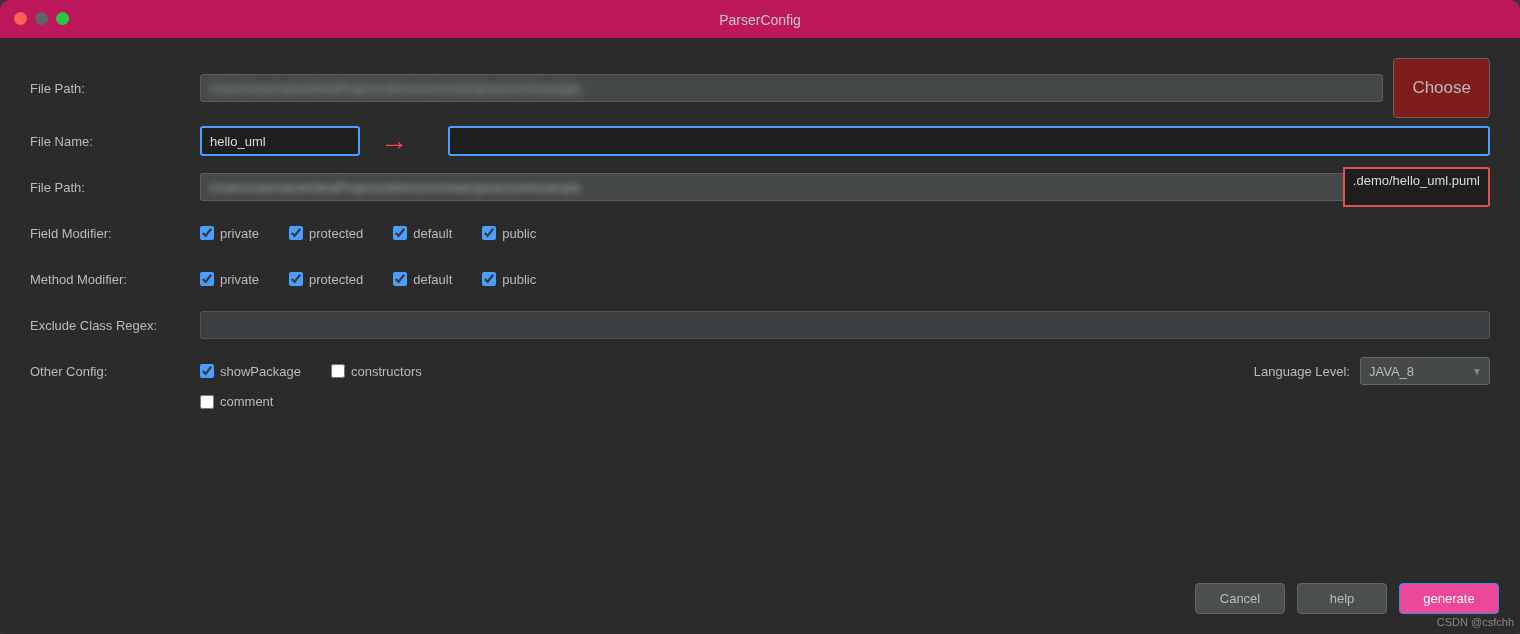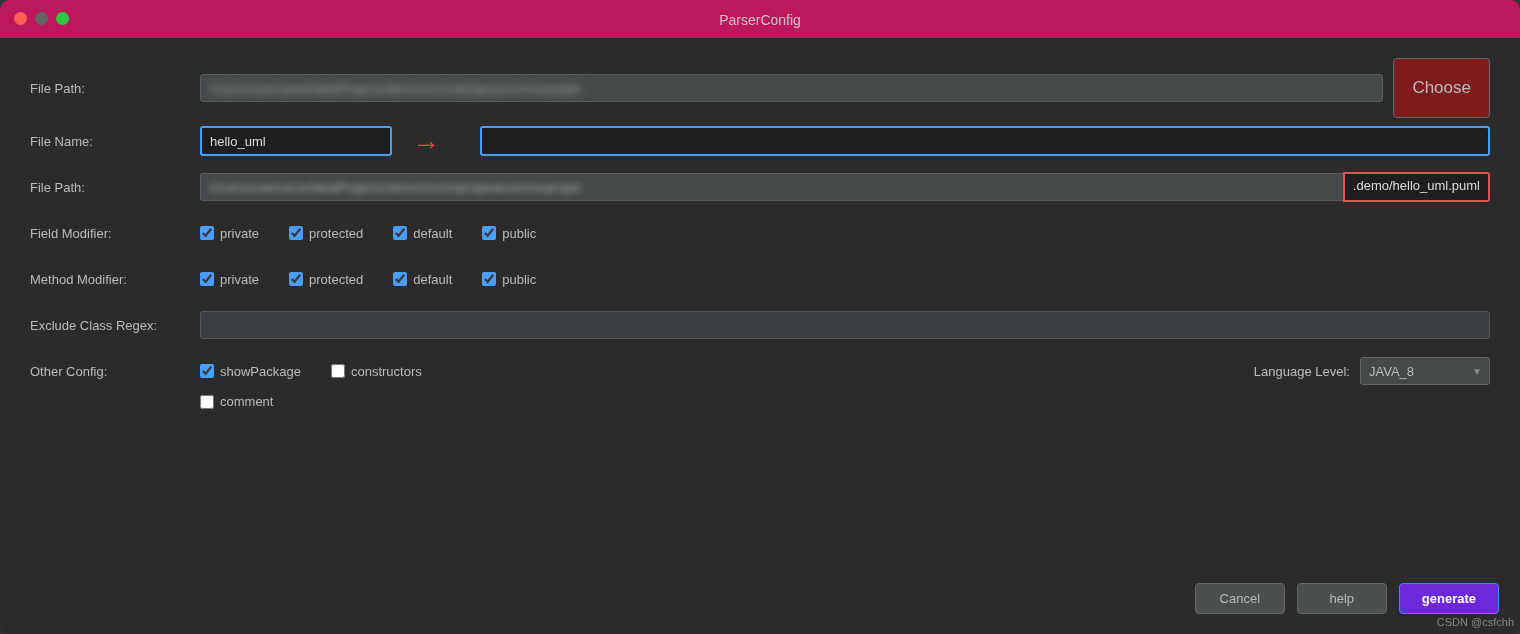--- a/index.html
+++ b/index.html
@@ -72,21 +72,21 @@
       text-align: left;
       white-space: nowrap;
     }
     .field-area {
       flex: 1;
       display: flex;
       align-items: center;
       gap: 10px;
     }
     .file-name-input {
-      width: 192px;
+      width: 160px;
       background: #1e1e1e;
       border: 2px solid #4a9eff;
       border-radius: 3px;
       color: #dddddd;
       font-size: 13px;
       padding: 4px 8px;
       height: 30px;
       outline: none;
     }
     .file-name-full-input {
@@ -130,21 +130,21 @@
       accent-color: #4a9eff;
       cursor: pointer;
     }
     .fp-highlighted {
       background: #1e1e1e;
       border: 2px solid #e05252;
       border-radius: 3px;
       color: #dddddd;
       font-size: 13px;
       padding: 4px 8px;
-      height: 30px;
+      height: 40px;
       white-space: nowrap;
     }
 
     .exclude-input {
       flex: 1;
       background: #3c3f41;
       border: 1px solid #555;
       border-radius: 3px;
       color: #bbbbbb;
       font-size: 13px;
@@ -218,26 +218,26 @@
       background: #4c4f50;
       border: 1px solid #666;
       border-radius: 4px;
       color: #bbbbbb;
       font-size: 13px;
       padding: 7px 22px;
       cursor: pointer;
       min-width: 90px;
     }
     .generate-btn {
-      background: #6d28d9;
+      background: #ec4899;
       border: 1px solid #3a8eef;
       border-radius: 4px;
       color: #ffffff;
       font-size: 13px;
-      font-weight: 700;
+      font-weight: 400;
       padding: 7px 22px;
       cursor: pointer;
       min-width: 100px;
     }
     .fp-blurred-section {
       background: #45494a;
       border: 1px solid #5a5d5f;
       border-radius: 3px;
       height: 28px;
       flex: 1;

